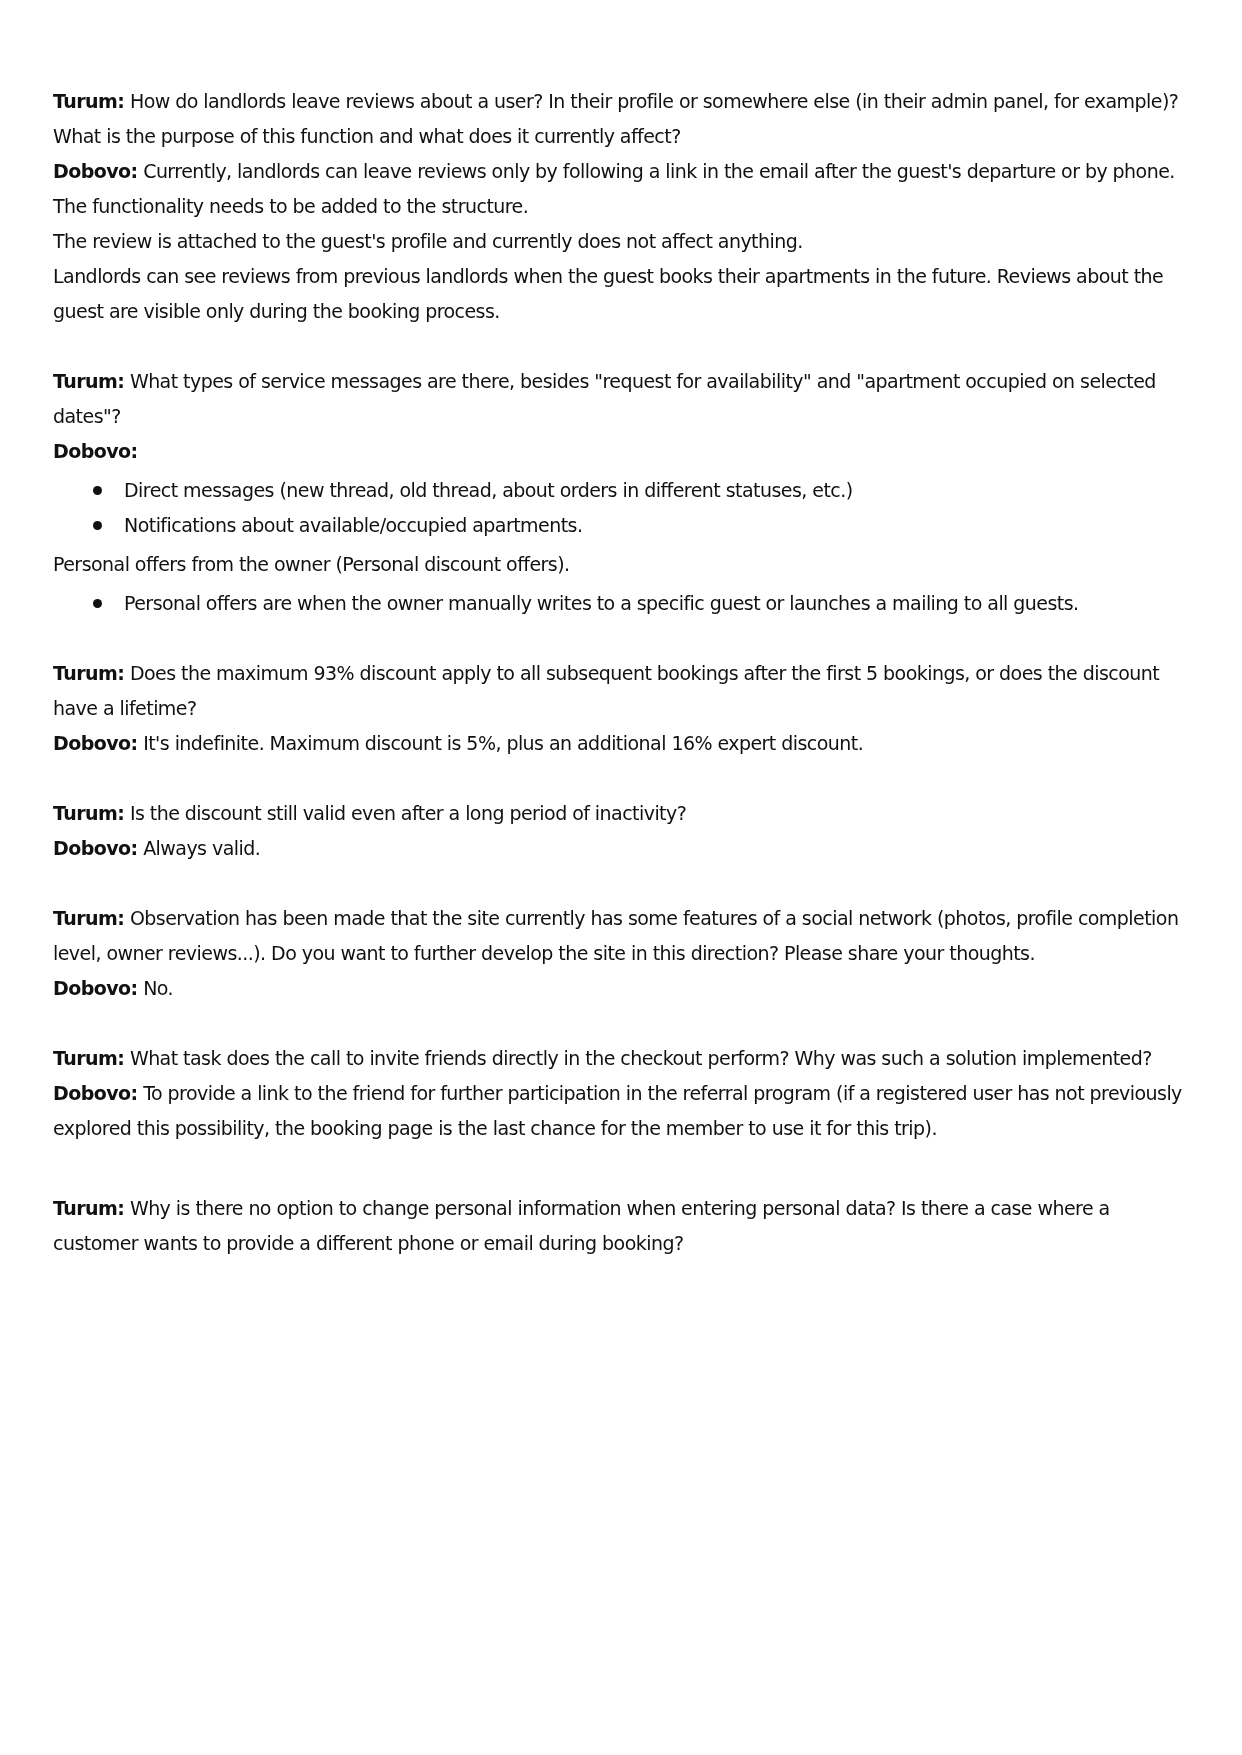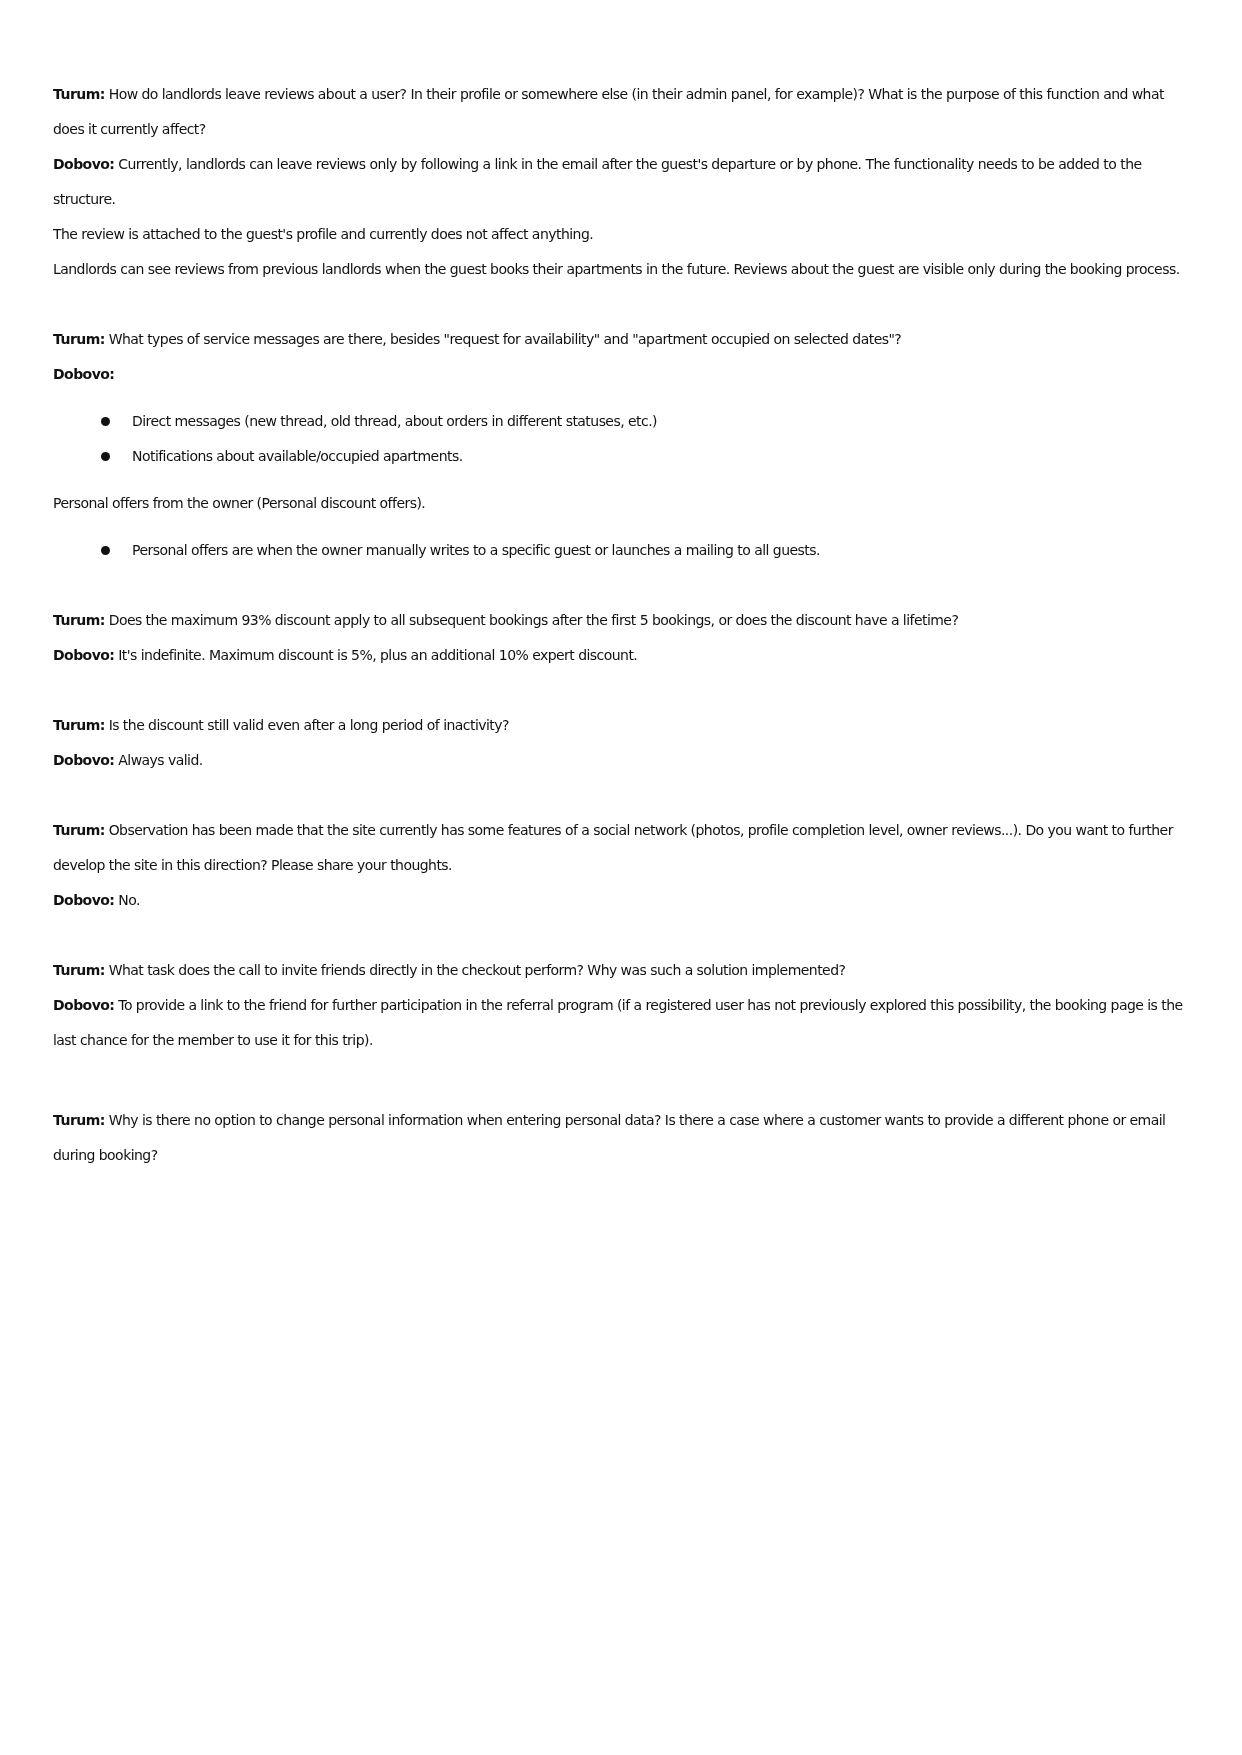--- a/index.html
+++ b/index.html
@@ -7,32 +7,32 @@
       width: 1242px;
       height: 1755px;
       position: relative;
       overflow: hidden;
       font-family: "DejaVu Sans", "Liberation Sans", sans-serif;
       color: #111111;
     }
     .page {
       position: absolute;
       left: 53px;
-      top: 77px;
+      top: 84px;
       width: 1140px;
-      font-size: 14px;
+      font-size: 19px;
       line-height: 35px;
       letter-spacing: -0.55px;
     }
     .block { margin: 0 0 35px 0; }
     .block.gap2 { margin-bottom: 45px; }
     .line { display: block; white-space: normal; }
     .speaker { font-weight: bold; }
     ul.bullets {
-      margin: 12px;
+      margin: 4px;
       padding: 0 0 0 67px;
       list-style: none;
     }
     ul.bullets li {
       position: relative;
       padding: 0;
     }
     ul.bullets li::before {
       content: "";
       position: absolute;
@@ -75,21 +75,21 @@
     <ul class="bullets">
       <li>Personal offers are when the owner manually writes to a specific guest or launches a mailing to all guests.</li>
     </ul>
   </div>
 
   <div class="block">
     <div class="line">
       <span class="speaker">Turum:</span><span> Does the maximum 93% discount apply to all subsequent bookings after the first 5 bookings, or does the discount have a lifetime?</span>
     </div>
     <div class="line">
-      <span class="speaker">Dobovo:</span><span> It's indefinite. Maximum discount is 5%, plus an additional 10% expert discount.</span>
+      <span class="speaker">Dobovo:</span><span> It's indefinite. Maximum discount is 5%, plus an additional 16% expert discount.</span>
     </div>
   </div>
 
   <div class="block">
     <div class="line">
       <span class="speaker">Turum:</span><span> Is the discount still valid even after a long period of inactivity?</span>
     </div>
     <div class="line">
       <span class="speaker">Dobovo:</span><span> Always valid.</span>
     </div>

